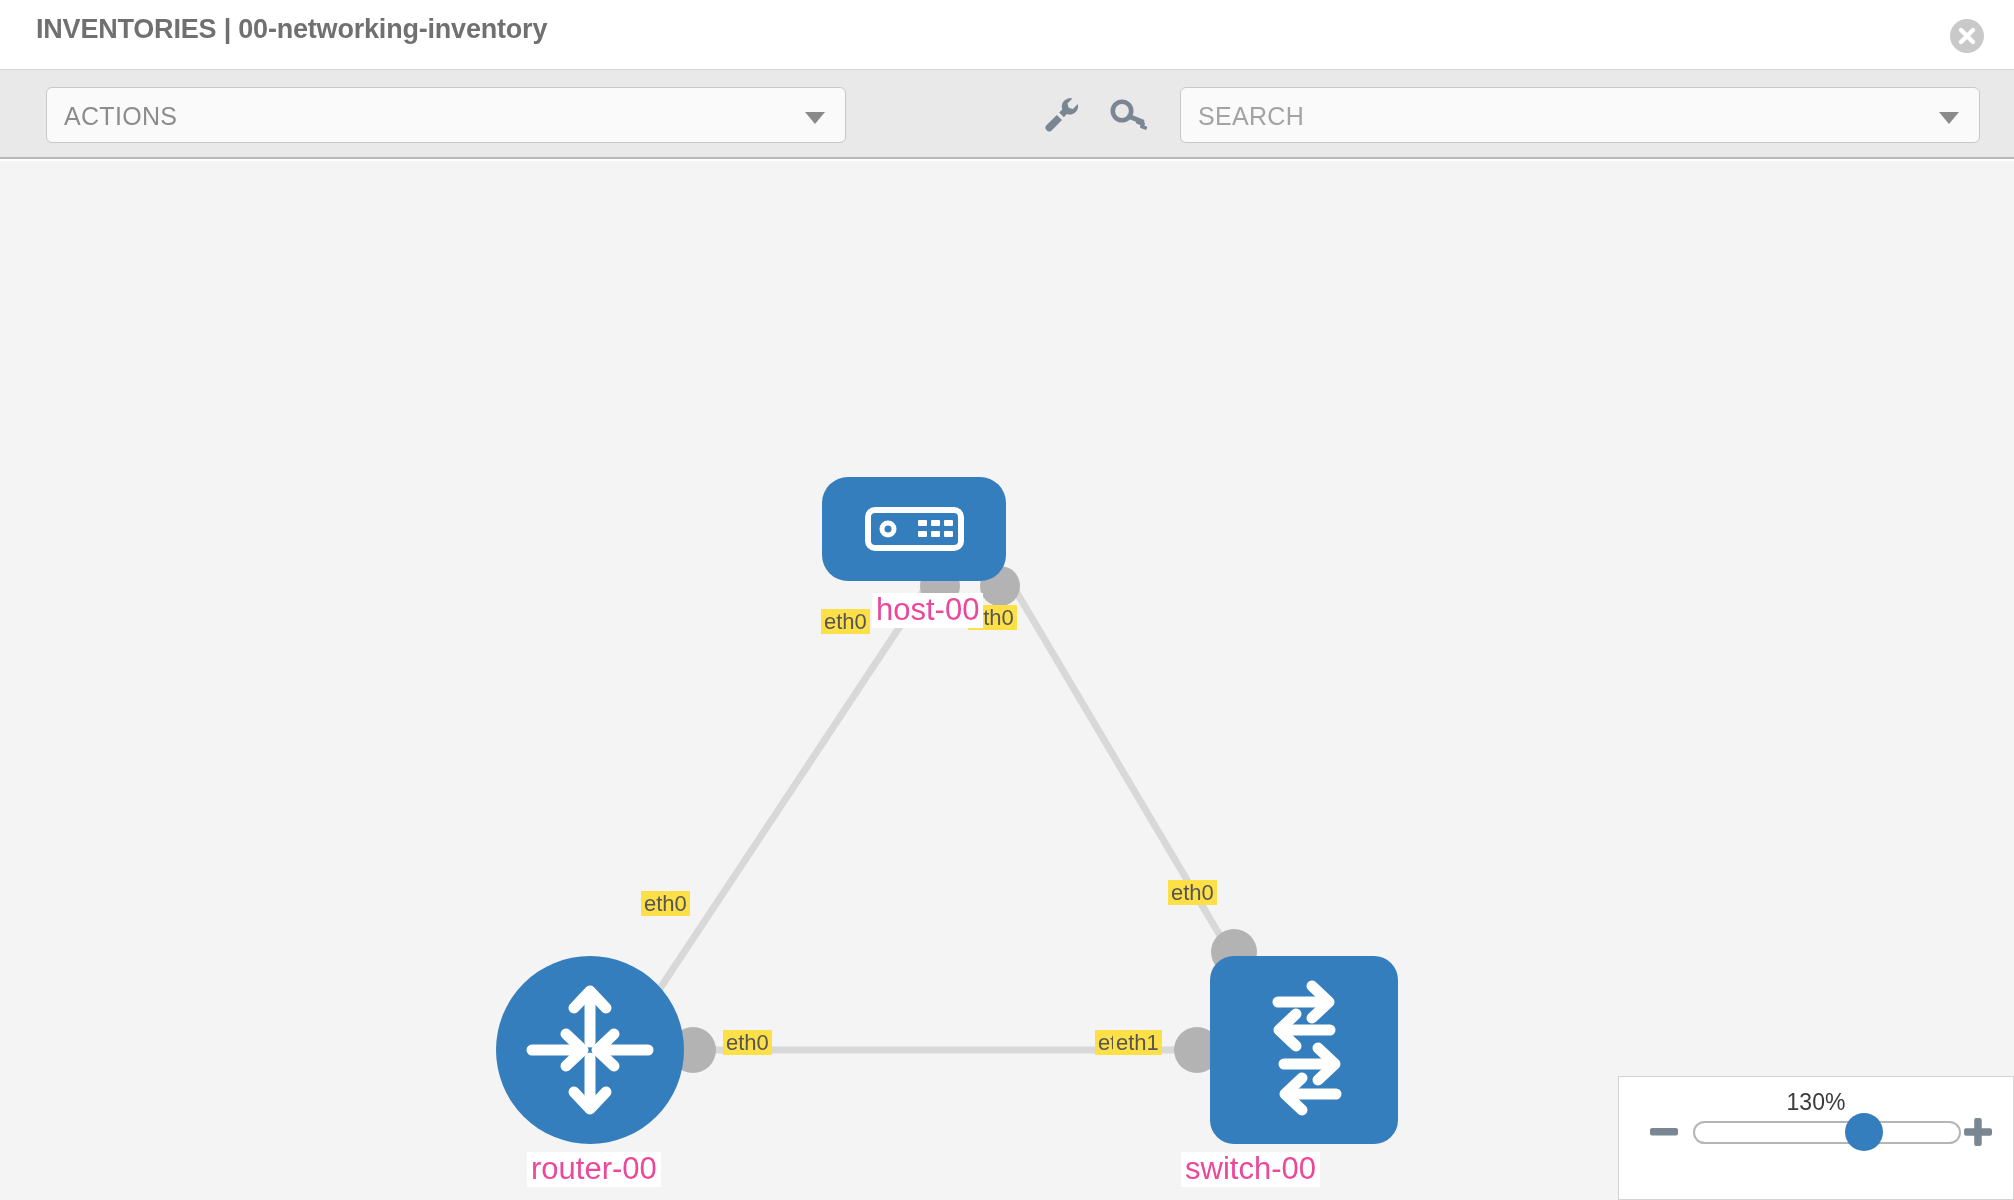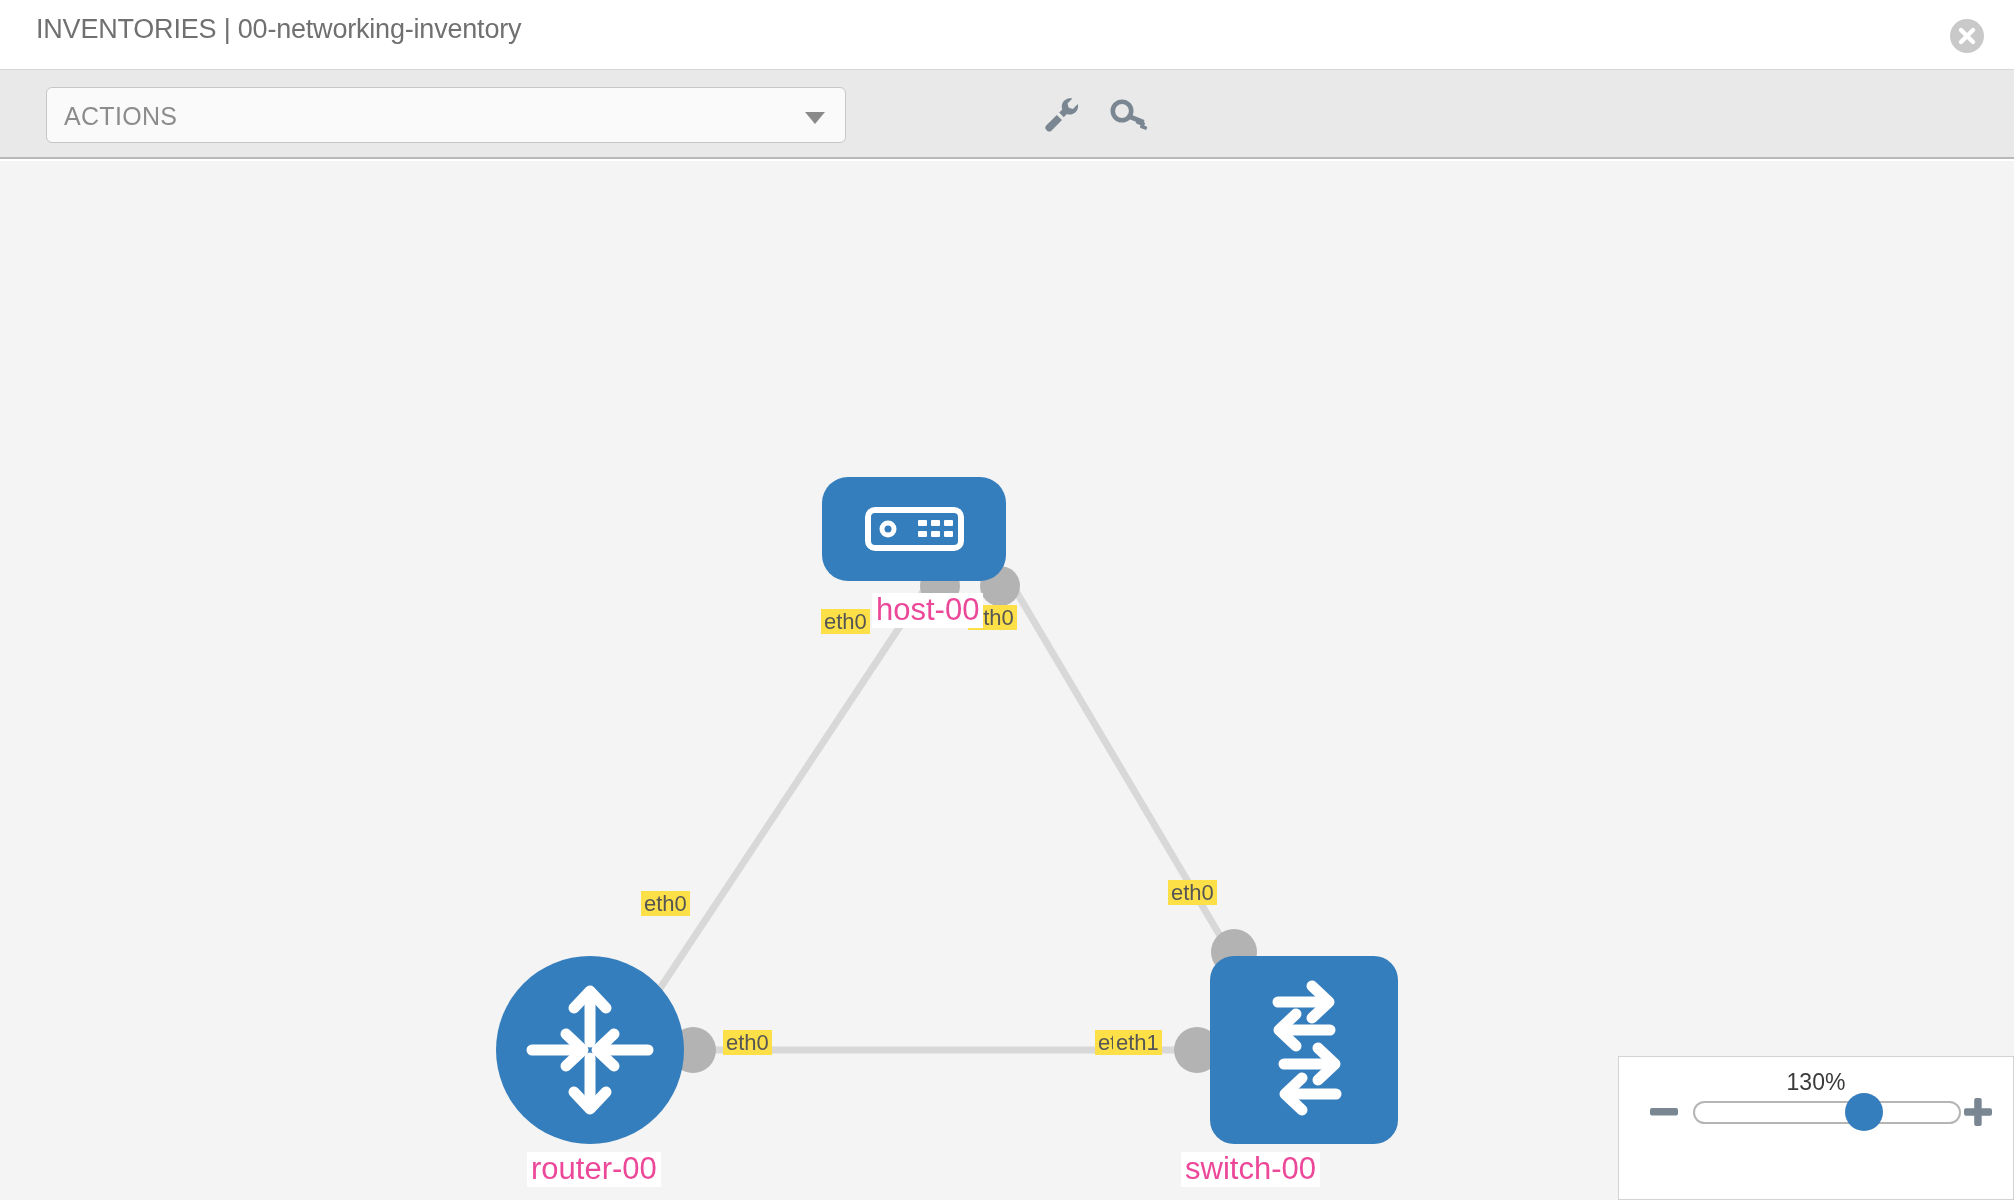--- a/index.html
+++ b/index.html
@@ -13,21 +13,21 @@
 
   
   .header {
     position: absolute; left: 0; top: 0;
     width: 2014px; height: 70px;
     background: #ffffff;
     border-bottom: 1px solid #d7d7d7;
   }
   .header-title {
     position: absolute; left: 36px; top: 14px;
-    font-size: 27px; font-weight: normal;
+    font-size: 27px; font-weight: bold;
     letter-spacing: -0.2px;
     color: #707070;
     white-space: nowrap;
   }
   .close-btn {
     position: absolute; right: 30px; top: 19px;
     width: 34px; height: 34px;
     cursor: pointer;
   }
 
@@ -113,21 +113,21 @@
     cursor: pointer;
   }
   .node.rounded-rect { border-radius: 26px; }
   .node.circle       { border-radius: 50%; }
   .node.rounded-sq   { border-radius: 24px; }
   .node svg { position: absolute; left: 0; top: 0; }
 
   
   .zoom-panel {
     position: absolute; right: 0px; bottom: 0px;
-    width: 396px; height: 144px;
+    width: 396px; height: 124px;
     background: #ffffff;
     border: 1px solid #d3d3d3;
   }
   .zoom-value {
     position: absolute; left: 0; top: 12px;
     width: 100%; text-align: center;
     font-size: 23px; color: #3a3a3a;
   }
   .zoom-minus, .zoom-plus {
     position: absolute; top: 38px;
@@ -187,20 +187,24 @@
       <svg width="46" height="46" viewBox="0 0 46 46">
         <g fill="#7a8793">
           <circle cx="16" cy="19" r="9.2" fill="none" stroke="#7a8793" stroke-width="4.6"></circle>
           <rect x="22" y="21.5" width="18" height="4.6" rx="1" transform="rotate(22 22 21.5)"></rect>
           <rect x="31" y="27.5" width="9" height="4" rx="1" transform="rotate(22 31 27.5)"></rect>
           <rect x="35" y="32.2" width="7" height="3.6" rx="1" transform="rotate(22 35 32.2)"></rect>
         </g>
       </svg>
     </div>
 
+    <div class="search-box">
+      <span class="search-label">SEARCH</span>
+      <span class="caret"></span>
+    </div>
   </div>
 
   <div class="canvas">
 
     <svg class="topology-svg" width="2014" height="1039">
 
       <g stroke="#d8d8d8" stroke-width="7" fill="none">
         <line x1="930" y1="420" x2="655" y2="835"></line>
         <line x1="1010" y1="420" x2="1235" y2="800"></line>
         <line x1="700" y1="889" x2="1195" y2="889"></line>

